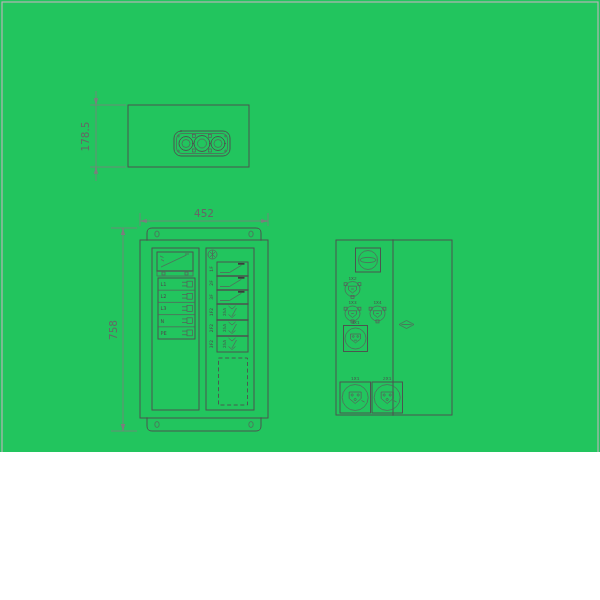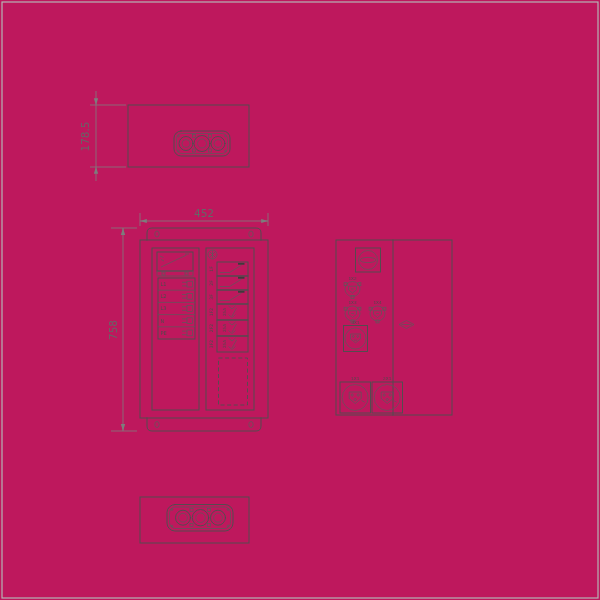--- a/index.html
+++ b/index.html
@@ -1,16 +1,16 @@
 <!DOCTYPE html>
 <html><head>
 <meta charset="utf-8">
 <style>
   html,body{margin:0;padding:0;background:#ffffff;}
-  .canvas{position:relative;width:600px;height:600px;background:#be185d;overflow:hidden;
+  .canvas{position:relative;width:600px;height:452px;background:#22c55e;overflow:hidden;
           font-family:"DejaVu Sans", sans-serif;text-decoration:underline;}
   svg{display:block;}
   .ln     {stroke:#4f4f4f;stroke-width:0.95;fill:none;stroke-linecap:square;}
   .ln-th  {stroke:#5a5a5a;stroke-width:0.7;fill:none;}
   .thick  {stroke:#3c3c3c;stroke-width:1.8;fill:none;}
   .dash   {stroke:#4f4f4f;stroke-width:0.9;fill:none;stroke-dasharray:4 2.6;}
   .dim    {stroke:#7d7d7d;stroke-width:0.8;fill:none;}
   .arrow  {fill:#7d7d7d;stroke:none;}
   .dim-txt{fill:#666666;font-size:10.5px;text-anchor:middle;font-family:"DejaVu Sans",sans-serif;}
   .lbl    {fill:#4c4c4c;font-size:5px;font-family:"DejaVu Sans",sans-serif;}

